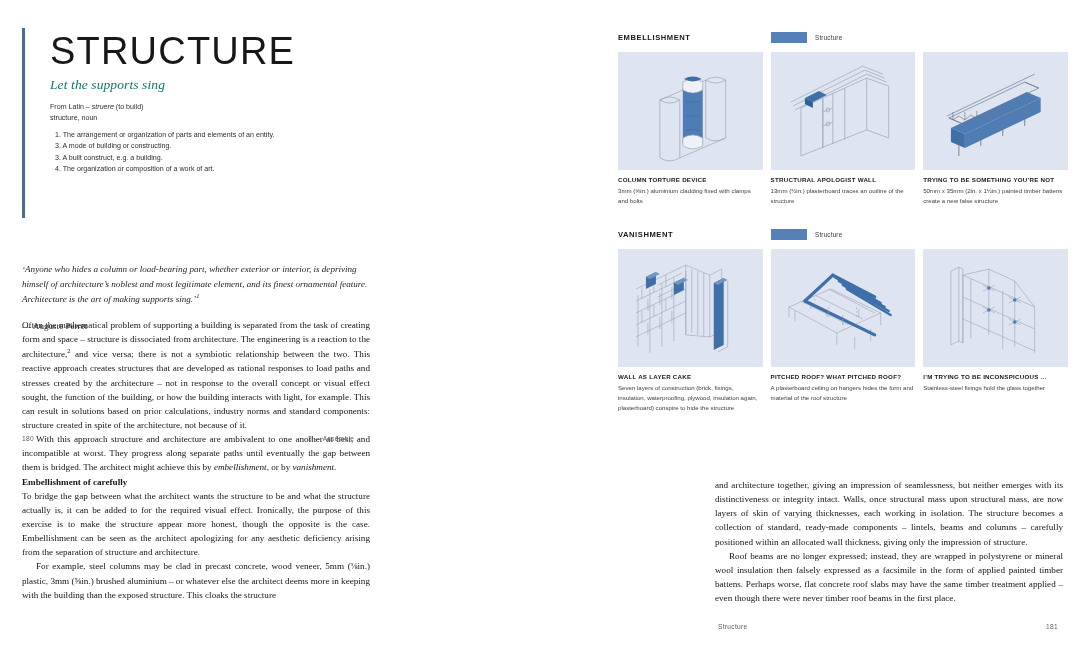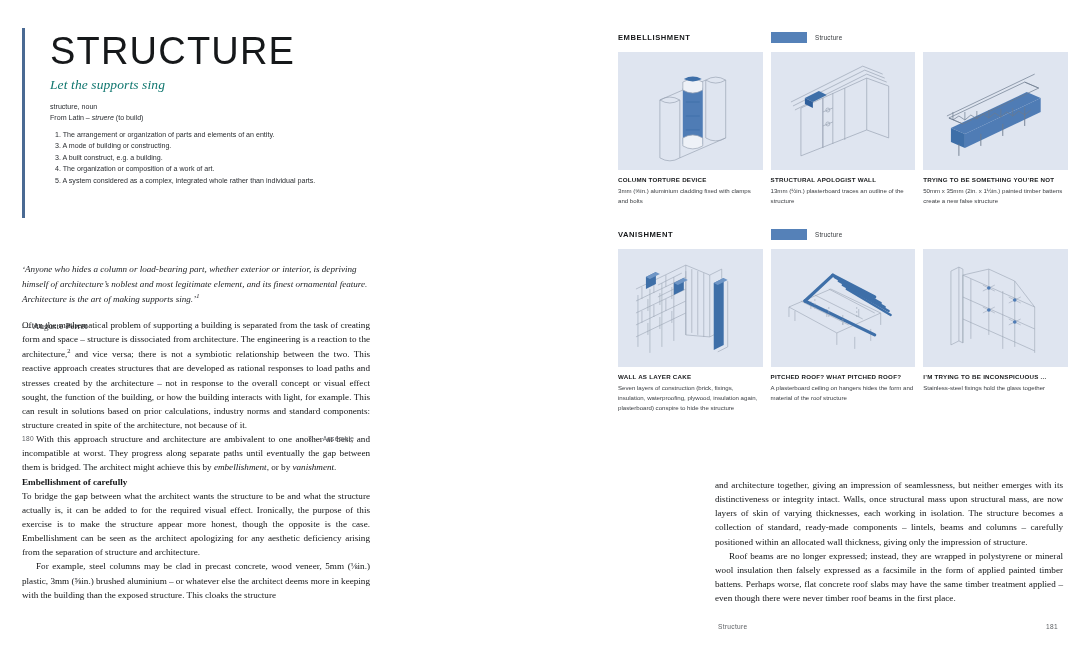--- a/index.html
+++ b/index.html
@@ -147,28 +147,27 @@
 
   <div class="page page-left">
 
     <div class="rule-vert"></div>
 
     <div class="title-block">
       <h1 class="chapter-title">STRUCTURE</h1>
       <div class="subtitle">Let the supports sing</div>
 
       <div class="defn">
+        <span class="d-head"><span>From Latin – </span><em>struere</em><span> (to build)</span></span>
         <span class="d-head">structure, noun</span>
-        <span class="d-head"><span>From Latin – </span><em>struere</em><span> (to build)</span></span>
         <ol>
           <li>1. The arrangement or organization of parts and elements of an entity.</li>
           <li>3. A mode of building or constructing.</li>
           <li>3. A built construct, e.g. a building.</li>
           <li>4. The organization or composition of a work of art.</li>
-          <li>5. A system considered as a complex, integrated whole rather than individual parts.</li>
         </ol>
       </div>
     </div>
 
     <div class="quote">
       <span>‘Anyone who hides a column or load-bearing part, whether exterior or interior, is depriving himself of architecture’s noblest and most legitimate element, and its finest ornamental feature. Architecture is the art of making supports sing.’</span><sup>1</sup>
       <span class="attrib">— Auguste Perret</span>
     </div>
 
     <div class="body-col">

